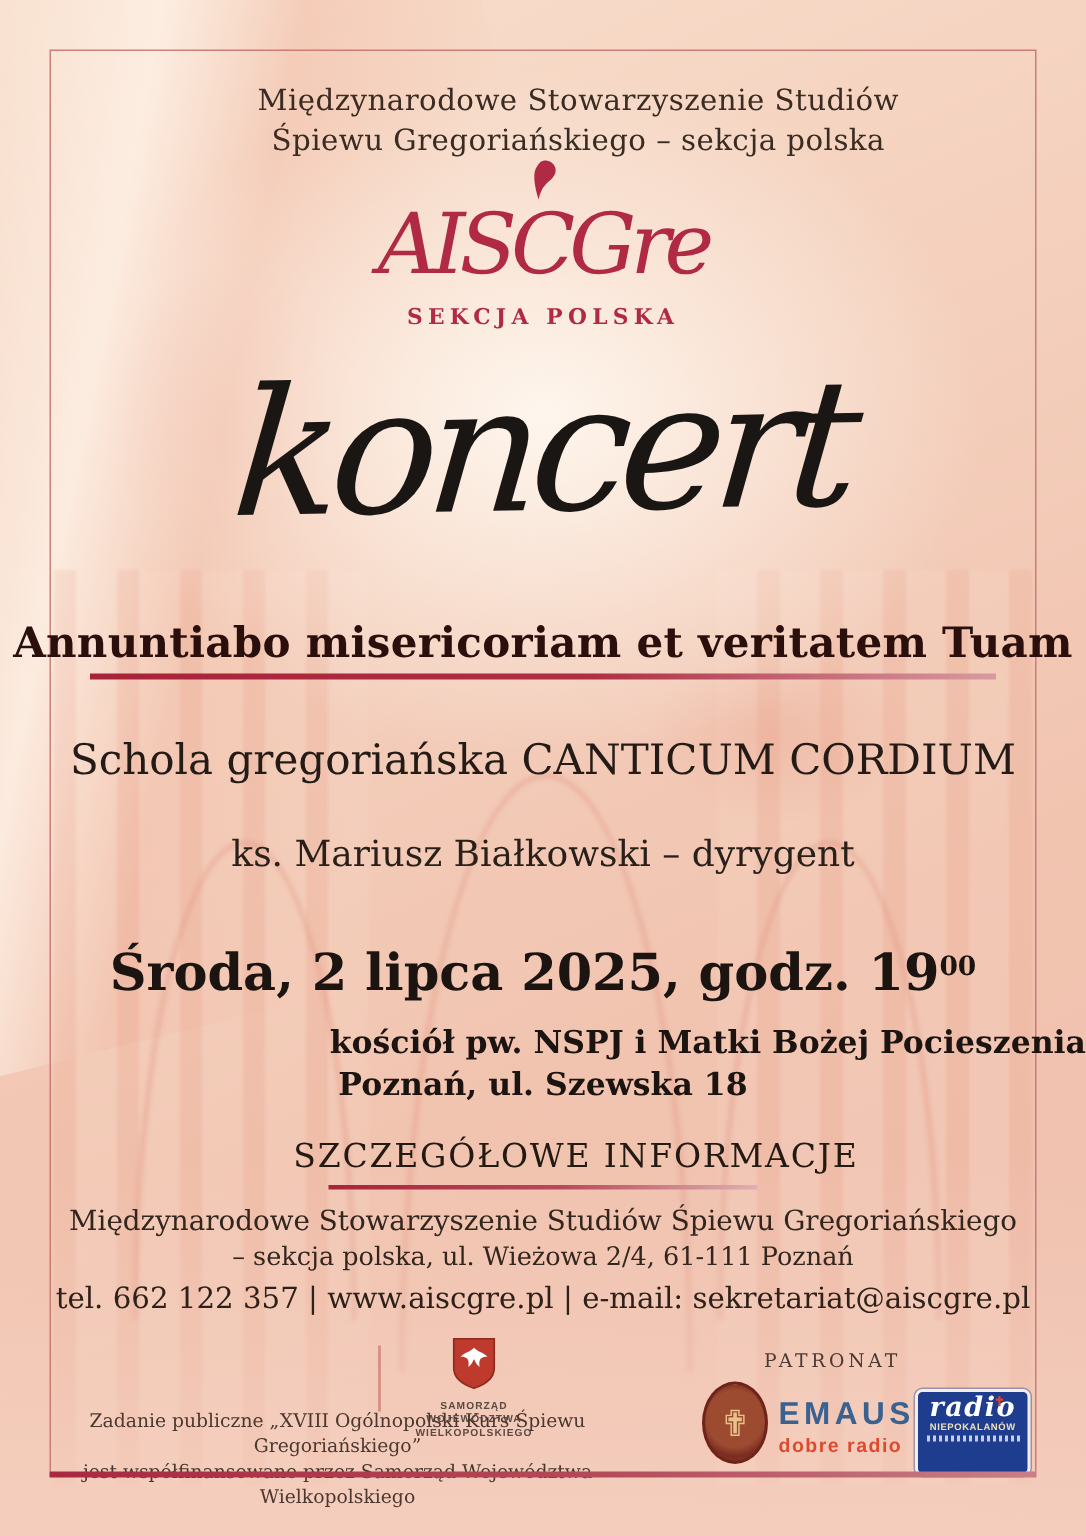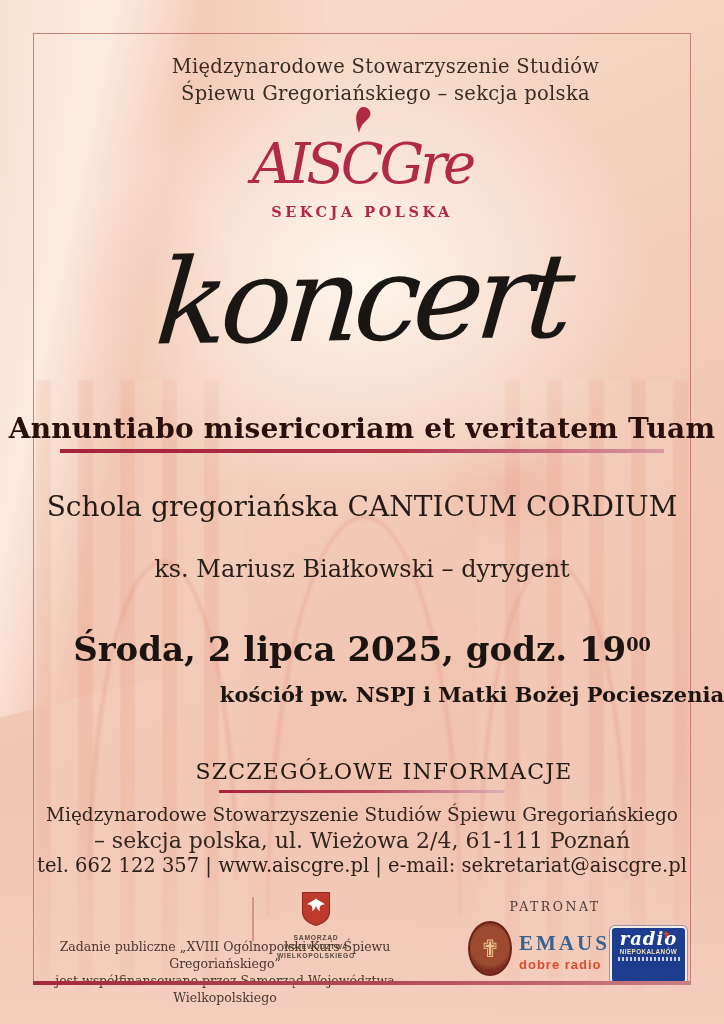--- a/index.html
+++ b/index.html
@@ -49,41 +49,41 @@
   .performer{top:490px;font-size:28px;color:#241b16;}
   .conductor{top:555px;font-size:24px;color:#2a201a;}
   .date-line{top:629px;font-size:34px;font-weight:bold;color:#1c1410;}
   .date-line sup{font-size:.52em;vertical-align:.55em;letter-spacing:0;}
   .venue1{top:682px;font-size:21px;font-weight:bold;color:#1c1410;text-align:right;}
   .venue2{top:710px;font-size:21px;font-weight:bold;color:#1c1410;}
   .info-head{top:759px;font-size:22px;color:#241a14;letter-spacing:1.2px;padding-left:44px;}
   .rule2{position:absolute;left:219px;top:790px;width:286px;height:3px;
     background:linear-gradient(90deg,#a8233a 0%,#b84a5c 55%,#dfb0b4 100%);}
   .info1{top:804px;font-size:18.5px;color:#33261e;}
-  .info2{top:828px;font-size:22px;color:#33261e;}
+  .info2{top:828px;font-size:17px;color:#33261e;}
   .contact{top:854px;font-size:19.5px;color:#2e2119;}
   
   .wlkp{position:absolute;left:150px;top:891px;width:95px;text-align:center;}
   .wlkp-label{font-family:"Liberation Sans",sans-serif;font-size:8.5px;font-weight:bold;
     color:#1f63ad;letter-spacing:.6px;margin-top:1px;}
   .vdiv{position:absolute;left:252px;top:897px;width:1.5px;height:44px;background:rgba(208,128,118,.75);}
   .crest-block{position:absolute;left:266px;top:891px;width:100px;text-align:center;}
   .crest-label{font-family:"Liberation Sans",sans-serif;font-size:6.8px;font-weight:bold;
     color:#5a4a42;letter-spacing:.7px;line-height:9px;margin-top:2px;}
   .note{position:absolute;left:40px;top:938px;width:370px;text-align:center;
     font-size:12.5px;line-height:17px;color:#4a372e;}
   
   .patronat-head{position:absolute;left:460px;top:899px;width:190px;text-align:center;
     font-size:12.5px;letter-spacing:2.5px;color:#4a3a33;}
   .emblem{position:absolute;left:468px;top:921px;width:44px;height:55px;border-radius:50%;
     background:radial-gradient(circle at 50% 45%,#9c4a30 0 55%,#7a2c20 72%,#8a3a2a 100%);
     border:2px solid #6e2418;display:flex;align-items:center;justify-content:center;}
   .emblem-cross{color:#e7c08a;font-size:24px;line-height:1;font-family:"DejaVu Serif",serif;}
   .emaus{position:absolute;left:519px;top:931px;width:96px;}
-  .emaus-name{font-family:Liberation Serif, serif;font-size:21px;font-weight:bold;
+  .emaus-name{font-family:Liberation Sans, sans-serif;font-size:21px;font-weight:bold;
     color:#3a6291;letter-spacing:3px;}
   .emaus-tag{font-family:"Liberation Sans",sans-serif;font-size:13px;font-weight:bold;
     color:#dd4a2e;letter-spacing:1px;margin-top:1px;}
   .radiobox{position:absolute;left:610px;top:926px;width:77px;height:58px;background:#1e3d8e;
     border:2px solid #f3efe6;border-radius:5px;text-align:center;padding-top:2px;
     box-shadow:0 0 0 1px rgba(30,61,142,.4);}
   .radio-name{font-family:"DejaVu Serif",serif;font-style:italic;font-weight:bold;
     font-size:18px;line-height:18px;color:#ffffff;letter-spacing:1px;position:relative;}
   .radio-accent{position:absolute;top:-4px;right:14px;color:#d8452e;font-size:9px;font-style:normal;}
   .radio-sub{font-family:"Liberation Sans",sans-serif;font-size:6.3px;font-weight:bold;
@@ -126,20 +126,21 @@
   <div class="center koncert">koncert</div>
 
   <div class="center motto">Annuntiabo misericoriam et veritatem Tuam</div>
   <div class="rule1"></div>
 
   <div class="center performer">Schola gregoriańska CANTICUM CORDIUM</div>
   <div class="center conductor">ks. Mariusz Białkowski – dyrygent</div>
 
   <div class="center date-line"><span>Środa, 2 lipca 2025, godz. 19</span><sup>00</sup></div>
   <div class="center venue1">kościół pw. NSPJ i Matki Bożej Pocieszenia</div>
+  <div class="center venue2">Poznań, ul. Szewska 18</div>
 
   <div class="center info-head">SZCZEGÓŁOWE INFORMACJE</div>
   <div class="rule2"></div>
   <div class="center info1">Międzynarodowe Stowarzyszenie Studiów Śpiewu Gregoriańskiego</div>
   <div class="center info2">– sekcja polska, ul. Wieżowa 2/4, 61-111 Poznań</div>
   <div class="center contact">tel. 662 122 357 | www.aiscgre.pl | e-mail: sekretariat@aiscgre.pl</div>
 
 
   <div class="vdiv"></div>
 

